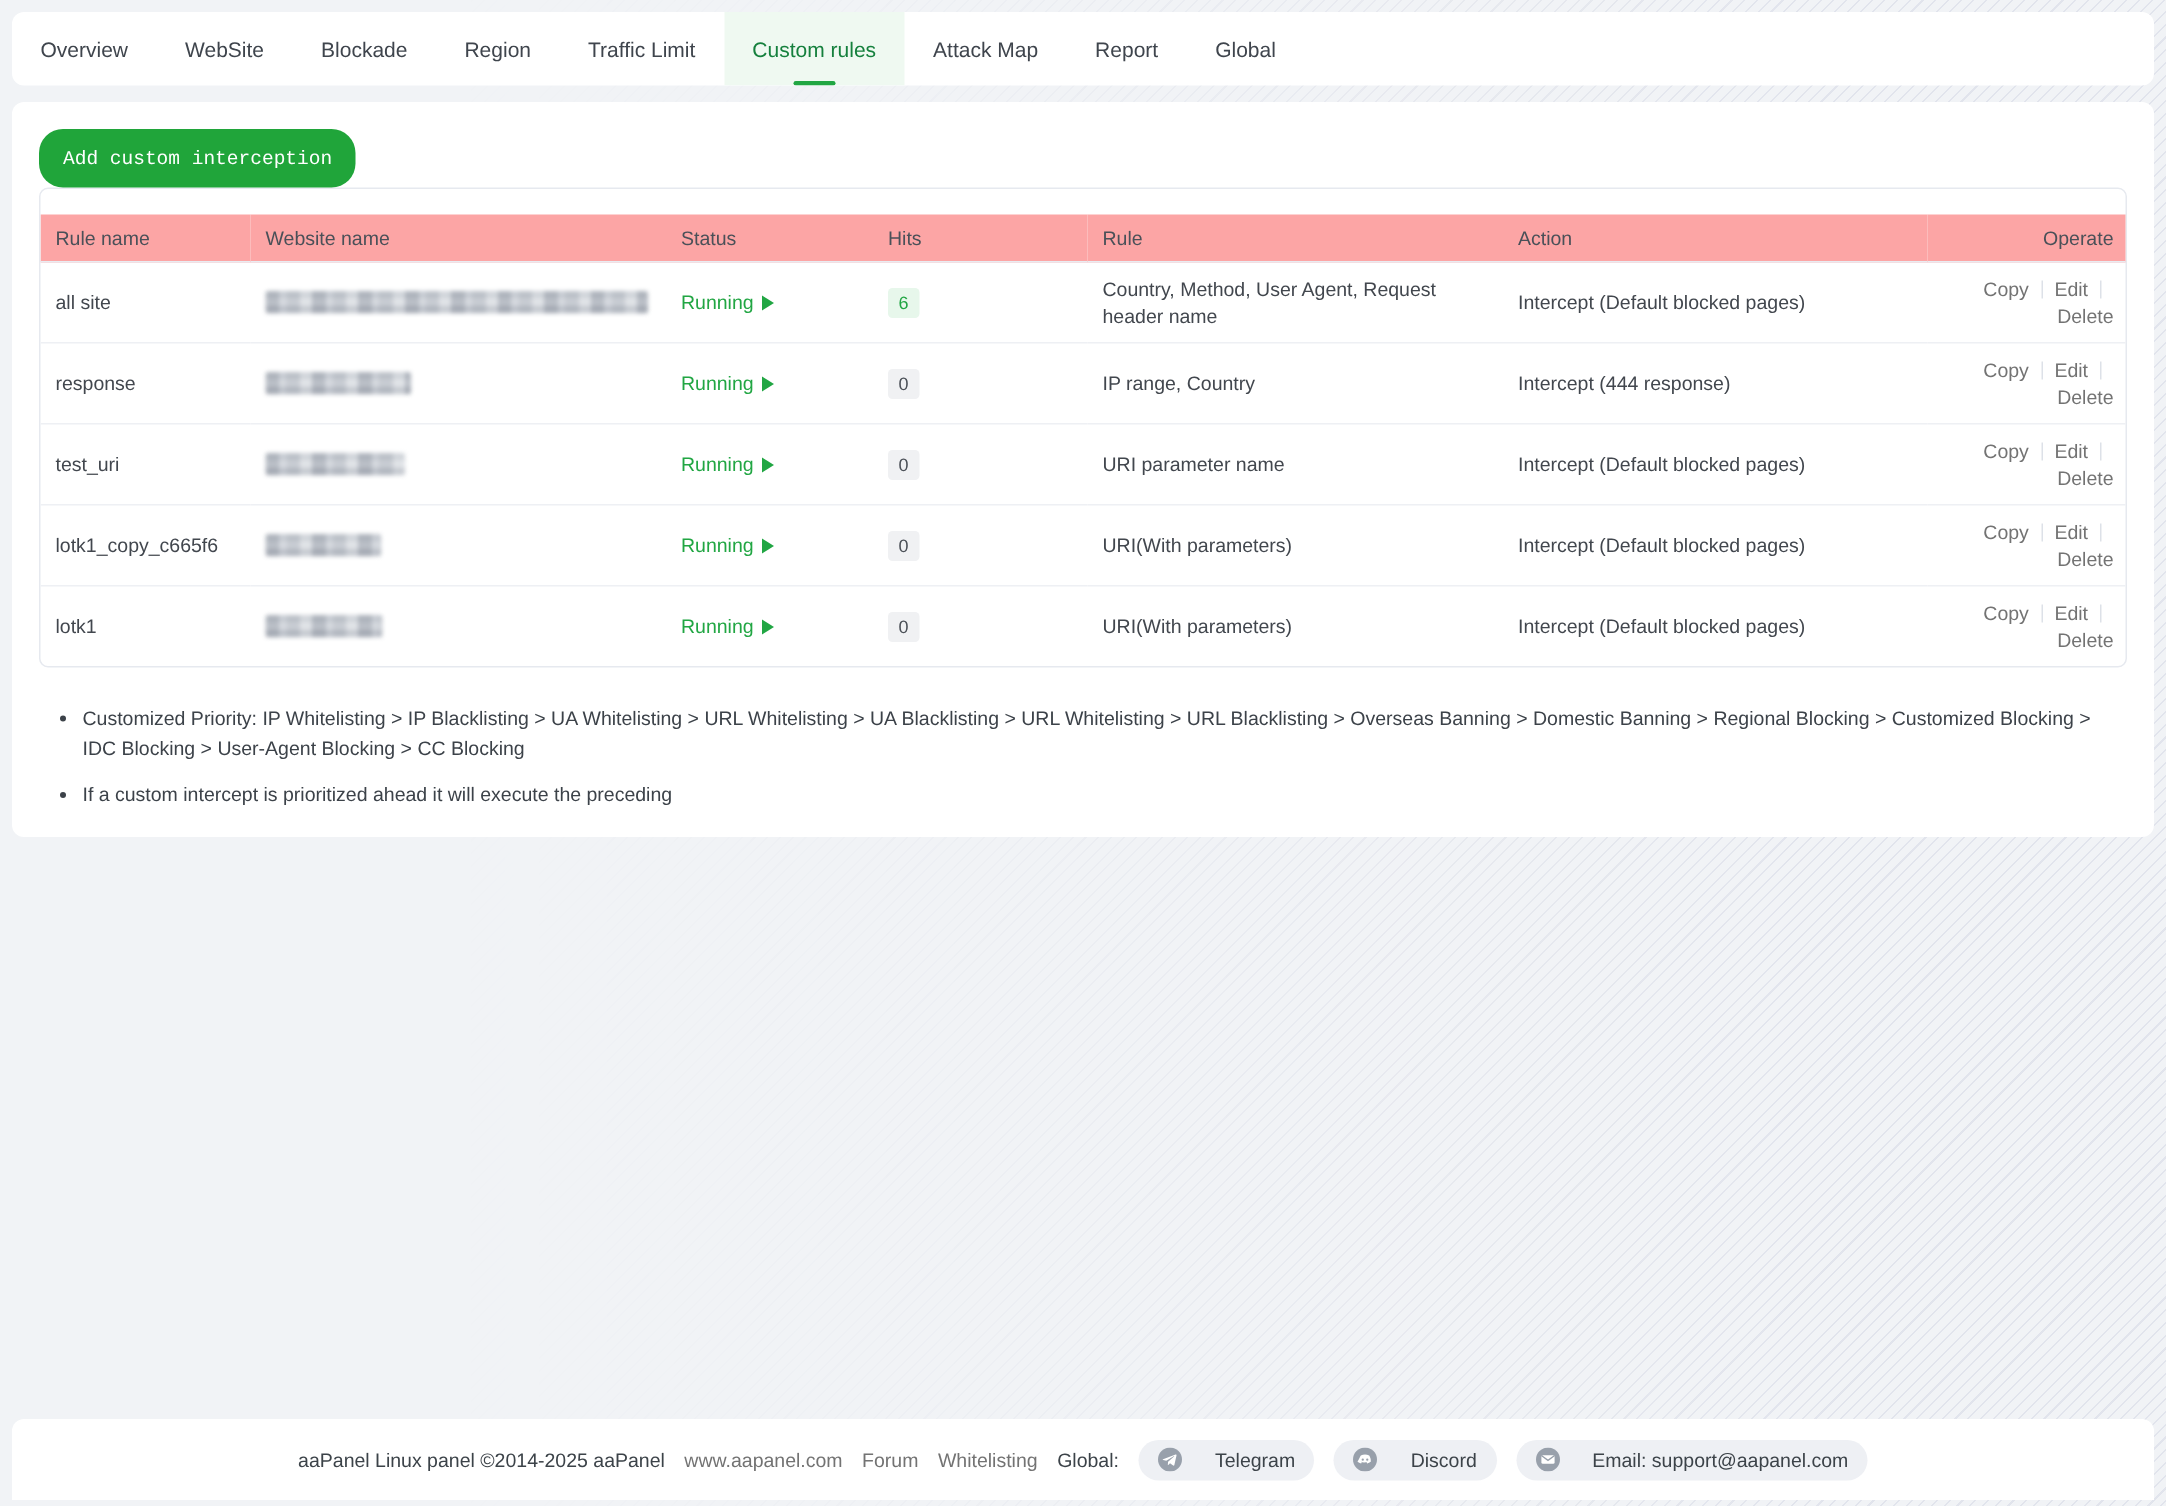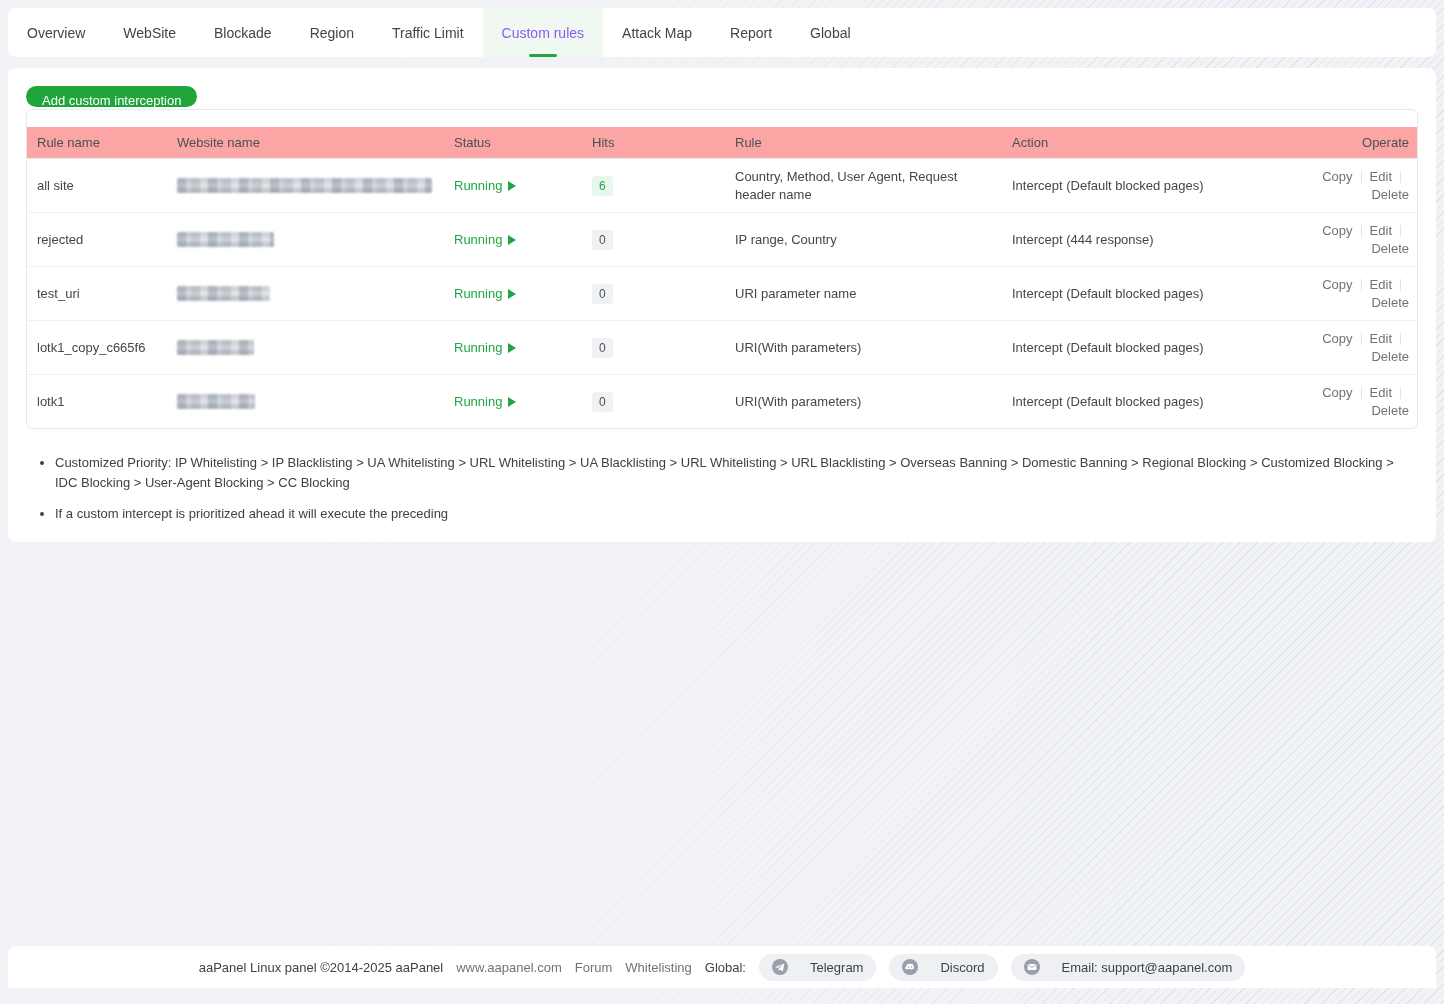--- a/index.html
+++ b/index.html
@@ -19,32 +19,32 @@
             mask-image:linear-gradient(to left,#000 15%, rgba(0,0,0,.25) 55%, transparent 80%);
   }
   .card { background:#fff; border-radius:8px; position:relative; z-index:1; }
 
   
   .tabbar { margin:8px 8px 0; height:49px; display:flex; align-items:stretch; overflow:hidden; }
   .tab {
     display:flex; align-items:center; padding:0 19px; font-size:14px; color:#3f454d;
     cursor:pointer; position:relative; white-space:nowrap;
   }
-  .tab.active { background:#eff9f1; color:#8b5cf6; }
+  .tab.active { background:#eff9f1; color:#15803d; }
   .tab.active::after {
     content:""; position:absolute; left:50%; transform:translateX(-50%);
     bottom:0; width:28px; height:3px; border-radius:2px; background:#21a643;
   }
 
   
   .main { margin:11px 8px 0; padding:18px; min-height:388px; }
   .btn-add {
     display:inline-block; border:none; cursor:pointer;
-    background:#20a53a; color:#fff; font-size:13px; font-family:Liberation Sans, sans-serif;
-    height:21px; line-height:30px; padding:0 16px; border-radius:16px;
+    background:#20a53a; color:#fff; font-size:13px; font-family:Liberation Mono, monospace;
+    height:39px; line-height:30px; padding:0 16px; border-radius:16px;
   }
 
   table { border-collapse:separate; border-spacing:0; width:1392px; margin-top:17px; font-size:13px; table-layout:fixed; }
   .tbl-wrap { border:1px solid #e6e9ef; border-radius:6px; overflow:hidden; }
   th {
     font-weight:normal; color:#4a5058; text-align:left;
     padding:8px 10px; border-bottom:1px solid #e9ecf2; background:#fca5a5;
   }
   td { padding:9px 10px; color:#42474e; border-bottom:1px solid #eef0f4; vertical-align:middle; line-height:1.35; }
   tr:last-child td { border-bottom:none; }
@@ -75,21 +75,21 @@
     filter:blur(1.3px);
   }
   .w1{width:255px}.w2{width:97px}.w3{width:93px}.w4{width:77px}.w5{width:78px}
 
   .notes { margin:24px 0 0 25px; max-width:1350px; }
   .notes li { font-size:13px; color:#3c4249; line-height:20px; margin-bottom:11px; list-style:disc; margin-left:4px; }
   .notes li:last-child { margin-bottom:0; }
 
   
   .footer {
-    margin:auto 8px 16px; height:42px; border-radius:8px 8px 0 0;
+    margin:auto 8px 4px; height:54px; border-radius:8px 8px 0 0;
     display:flex; align-items:center; justify-content:center; gap:13px;
     font-size:13px; color:#3c4349;
   }
   .pill {
     display:inline-flex; align-items:center; gap:22px; cursor:pointer;
     background:#eef0f4; border-radius:14px; height:27px; padding:0 13px; color:#3c4349;
   }
   .pill svg { display:block; }
 </style>
 </head>
@@ -140,21 +140,21 @@
               <div class="blur w1"></div>
             </td>
         <td><span class="status-txt">Running</span><span class="play"></span></td>
         <td><span class="badge badge-green">6</span></td>
         <td>Country, Method, User Agent, Request header name</td>
         <td>Intercept (Default blocked pages)</td>
         <td class="op"><a class="g-link">Copy</a><span class="op-sep"></span><a class="g-link">Edit</a><span class="op-sep"></span><a class="g-link">Delete</a></td>
       </tr>
 
       <tr>
-        <td>rejected</td>
+        <td>response</td>
         <td>
               <div class="blur w2"></div>
             </td>
         <td><span class="status-txt">Running</span><span class="play"></span></td>
         <td><span class="badge badge-gray">0</span></td>
         <td>IP range, Country</td>
         <td>Intercept (444 response)</td>
         <td class="op"><a class="g-link">Copy</a><span class="op-sep"></span><a class="g-link">Edit</a><span class="op-sep"></span><a class="g-link">Delete</a></td>
       </tr>
 

